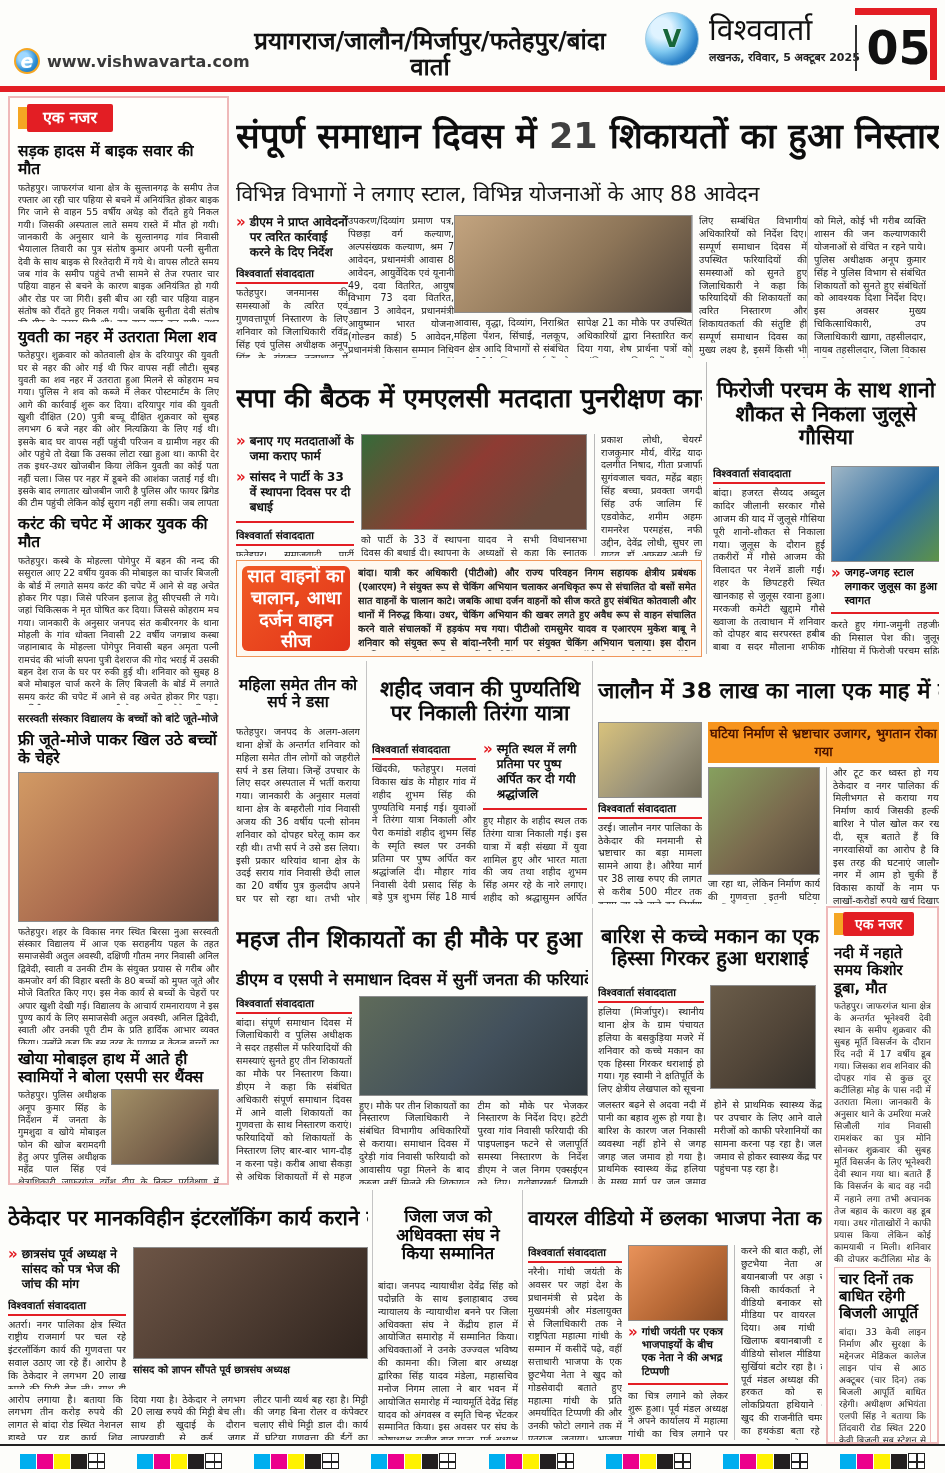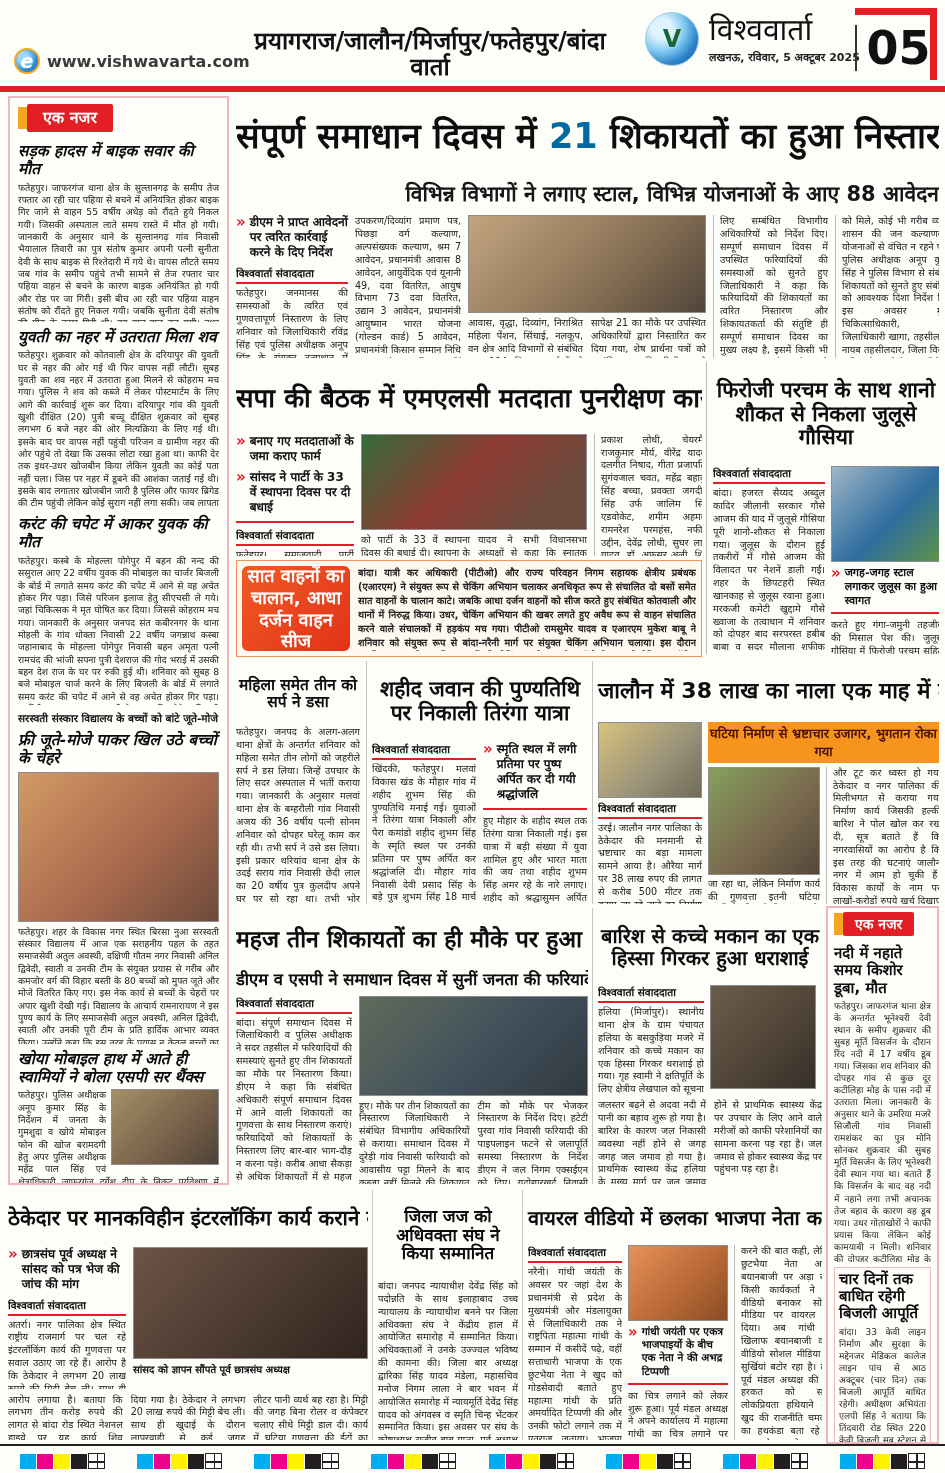--- a/index.html
+++ b/index.html
@@ -40,30 +40,30 @@
   .photo{border:1px solid #8d8d8d;box-sizing:border-box;}
   .caption{font-weight:bold;font-size:10px;color:#111;margin-top:3px;}
   .sec{box-sizing:border-box;overflow:hidden;}
   .vline{border-left:1px solid #b9b9b9;padding-left:6px;}
   
   .rail{left:8px;top:96px;width:221px;height:1089px;border:2px solid #efb9b9;background:#fffefb;
         padding:6px 8px;box-sizing:border-box;overflow:hidden;}
   .badge{display:inline-flex;align-items:center;margin-bottom:4px;}
   .badge .notch{width:9px;height:22px;background:#f5a623;}
   .badge .label{background:#e31e24;color:#fff;font-weight:bold;font-size:16px;padding:2px 16px 4px;border-radius:2px;}
-  .rail h3{font-size:15.5px;margin:7px 0 3px;line-height:1.15;font-style:italic;}
+  .rail h3{font-size:15.5px;margin:7px 0 3px;line-height:1.15;}
   .rail .body-txt{font-size:9.2px;}
   .kicker{font-weight:bold;font-size:10.5px;margin-top:6px;}
   .rail-photo1{width:100%;height:150px;margin:4px 0;background:linear-gradient(135deg,#d29a64,#a96a4e 55%,#6e4a3a);}
   .rail-photo2{float:right;width:108px;height:76px;margin:0 0 3px 5px;background:linear-gradient(135deg,#a39067,#77604a 60%,#4c4337);}
   
   .lead{left:236px;top:94px;width:703px;height:264px;}
   .lead .headline{font-size:35px;text-align:center;white-space:nowrap;}
-  .lead .subhead{font-size:21px;font-weight:bold;text-align:right;margin-top:6px;}
-  .lead-row{display:flex;gap:7px;margin-top:8px;height:172px;overflow:hidden;}
+  .lead .subhead{font-size:21px;font-weight:normal;text-align:left;margin-top:6px;}
+  .lead-row{display:flex;gap:0;margin-top:8px;height:172px;overflow:hidden;}
   .lead-colA{width:112px;flex:none;}
   .lead-colB{width:106px;flex:none;}
   .lead-mid{width:238px;flex:none;}
   .lead-colC{width:108px;flex:none;}
   .lead-colD{width:112px;flex:none;}
   .lead-photo{width:238px;height:98px;background:linear-gradient(135deg,#c3a47f,#8d7558 55%,#51453a);}
   .lead-mid .cols2{margin-top:4px;height:66px;}
   
   .sapa{left:236px;top:362px;width:466px;height:194px;}
   .sapa .headline{font-size:26px;text-align:center;white-space:nowrap;}
@@ -209,21 +209,21 @@
     <div class="body-txt" style="height:150px">
       <span class="photo rail-photo2"></span>
       <span>फतेहपुर। पुलिस अधीक्षक अनूप कुमार सिंह के निर्देशन में जनता के गुमशुदा व खोये मोबाइल फोन की खोज बरामदगी हेतु अपर पुलिस अधीक्षक महेंद्र पाल सिंह एवं क्षेत्राधिकारी जाफरगंज दुर्गेश दीप के निकट पर्यवेक्षण में प्रचलित अभियान के क्रम में जनपदीय वानी सहित सर्विलांस सेल के संयुक्त प्रयास से जनपद के अंतर्गत खोए, गुमशुदा मोबाइल फोन को इलेक्ट्रानिक सर्विलांस के माध्यम से ट्रेस कर जनपद व सीमावर्ती जनपदों से विभिन्न कम्पनियों के कुल 112 मल्टीमीडिया मोबाइल सेटों को बरामद किया। जिनकी कुल कीमत लगभग 31 लाख रुपये है। रिजर्व पुलिस लाइन के सम्मेलन कक्ष में एसपी अनूप कुमार सिंह ने बरामद शुदा मोबाइल सेटों को उनके वास्तविक स्वामियों को सुपुर्द किया। खोया मोबाइल हाथ में आते ही स्वामियों के मुंह से निकला एसपी सर थैंक्स। मोबाइल सेट बरामद करने वाली टीम में समस्त थाना प्रभारी, थानाध्यक्ष मय टीम, सर्विलांस सेल प्रभारी निरीक्षक वारा सिंह पटेल मय टीम शामिल रहे।</span>
     </div>
 
     
     
   </aside>
 
   <section class="abs lead sec">
-    <h1 class="headline"><span>संपूर्ण समाधान दिवस में </span><span style="color:#0369a1">21</span><span> शिकायतों का हुआ निस्तारण</span></h1>
+    <h1 class="headline"><span>संपूर्ण समाधान दिवस में </span><span style="color:#404040">21</span><span> शिकायतों का हुआ निस्तारण</span></h1>
     <div class="subhead">विभिन्न विभागों ने लगाए स्टाल, विभिन्न योजनाओं के आए 88 आवेदन</div>
     <div class="lead-row">
       <div class="lead-colA">
         <div class="bullet">डीएम ने प्राप्त आवेदनों पर त्वरित कार्रवाई करने के दिए निर्देश</div>
         <div class="byline">विश्ववार्ता संवाददाता</div>
         <div class="body-txt" style="height:104px">फतेहपुर। जनमानस की समस्याओं के त्वरित एवं गुणवत्तापूर्ण निस्तारण के लिए शनिवार को जिलाधिकारी रविंद्र सिंह एवं पुलिस अधीक्षक अनूप सिंह के संयुक्त तत्वाधान में तहसील खागा के सभागार में सम्पूर्ण समाधान दिवस का आयोजन जिला स्तरीय अधिकारियों की उपस्थिति में किया गया। सम्पूर्ण समाधान दिवस तहसील खागा में जिलाधिकारी के निर्देशन में सरकार की जन कल्याणकारी योजनाओं से संबंधित विभिन्न विभागों सीएम युवा उद्यमी 35 आवेदन, समाज कल्याण 1, वृद्धा पेंशन आवेदन, दिव्यांग जन सशक्तिकरण 10,</div>
       </div>
       <div class="lead-colB body-txt" style="height:172px">उपकरण/दिव्यांग प्रमाण पत्र, पिछड़ा वर्ग कल्याण, अल्पसंख्यक कल्याण, श्रम 7 आवेदन, प्रधानमंत्री आवास 8 आवेदन, आयुर्वेदिक एवं यूनानी 49, दवा वितरित, आयुष विभाग 73 दवा वितरित, उद्यान 3 आवेदन, प्रधानमंत्री आयुष्मान भारत योजना (गोल्डन कार्ड) 5 आवेदन, प्रधानमंत्री किसान सम्मान निधि 11 आवेदन, जिला पूर्ति विभाग के 45 में 5 निस्तारित, व्यक्तिगत शौचालय 8 आवेदन एवं महिला कल्याण विभाग के अंतर्गत निराश्रित महिला पेंशन, मुख्यमंत्री कन्या सुमंगला योजना, बाल सेवा योजना 22 लोगों ने लगाए गए स्टालों के माध्यम से जानकारी ली। समाधान दिवस में कृषि, शिक्षा, स्वास्थ्य, प्रधानमंत्री व मुख्यमंत्री</div>
       <div class="lead-mid">
         <div class="photo lead-photo"></div>

